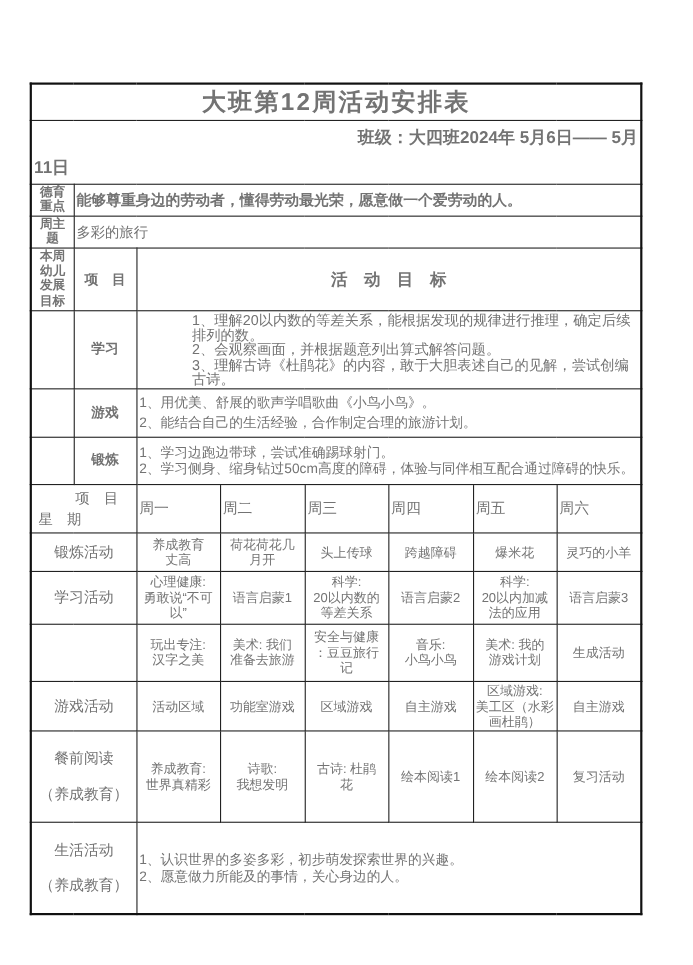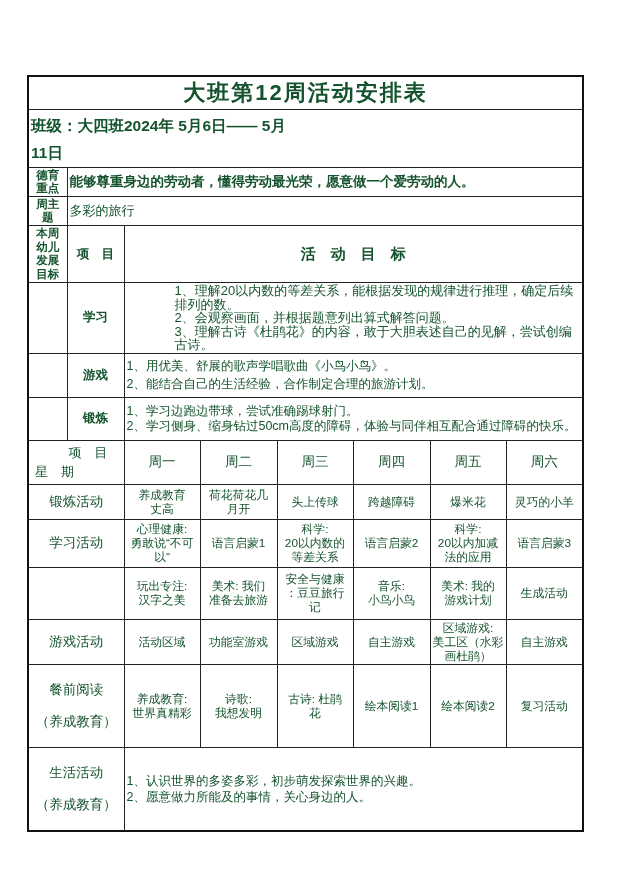--- a/index.html
+++ b/index.html
@@ -1,42 +1,42 @@
 <!DOCTYPE html>
 <html><head>
 <meta charset="utf-8">
 <style>
   html,body { margin:0; padding:0; background:#ffffff; }
   .page {
     position:relative;
     width:630px; height:877px;
     background:#ffffff;
     font-family:"Liberation Sans","DejaVu Sans",sans-serif;
-    color:#14532d;
+    color:#737373;
   }
   table.doc {
     position:absolute; left:27px; top:75px;
     width:555px;
     border-collapse:collapse;
     table-layout:fixed;
     border:2px solid #111;
   }
   .doc td {
     border:1px solid #222;
     padding:1px 2px;
     vertical-align:middle;
   }
   .t-title {
     text-align:center;
     font-weight:700;
     font-size:22px;
     letter-spacing:2px;
   }
   .headcell { padding:4px 7px 2px 6px; font-weight:700; font-size:15.5px; }
-  .hline1 { display:flex; justify-content:flex-start; line-height:27px; }
+  .hline1 { display:flex; justify-content:flex-end; line-height:27px; }
   .hline2 { line-height:27px; }
   .lblc {
     font-weight:700; font-size:11.5px; text-align:center;
     line-height:13px; white-space:pre-line; padding:1px 0;
   }
   .devlbl { line-height:13.5px; }
   .theme-val { font-size:13px; padding-left:5px; }
   .moral-val { font-size:13.5px; font-weight:700; padding-left:5px; }
   .item-col {
     font-weight:700; font-size:12.5px; text-align:center;
@@ -49,21 +49,21 @@
   .lh13 .goal { font-size:13px; line-height:13.5px;padding-left:48px; }
   .lh18 .goal { line-height:18px; }
   .lh14 .goal { line-height:14.5px; }
   .cornercell { padding:0; }
   .corner-in {
     display:flex; flex-direction:column; justify-content:space-between;
     height:37px; font-size:13px; padding:2px 0;
   }
   .c-top { align-self:flex-end; padding-right:14px; }
   .c-bot { align-self:flex-start; padding-left:4px;text-align:center; }
-  .dayhead { text-align:center; font-size:13.5px; }
+  .dayhead { font-size:13.5px; }
   .rowlbl {
     text-align:center; font-size:13.5px;
     white-space:pre-line; line-height:16px;
   }
   .gcell {
     text-align:center; font-size:11.8px; line-height:14px;
     white-space:pre-line; padding:1px 1px;
   }
   .list { padding:2px 4px; }
   .li { font-size:12.5px; line-height:16px; }

